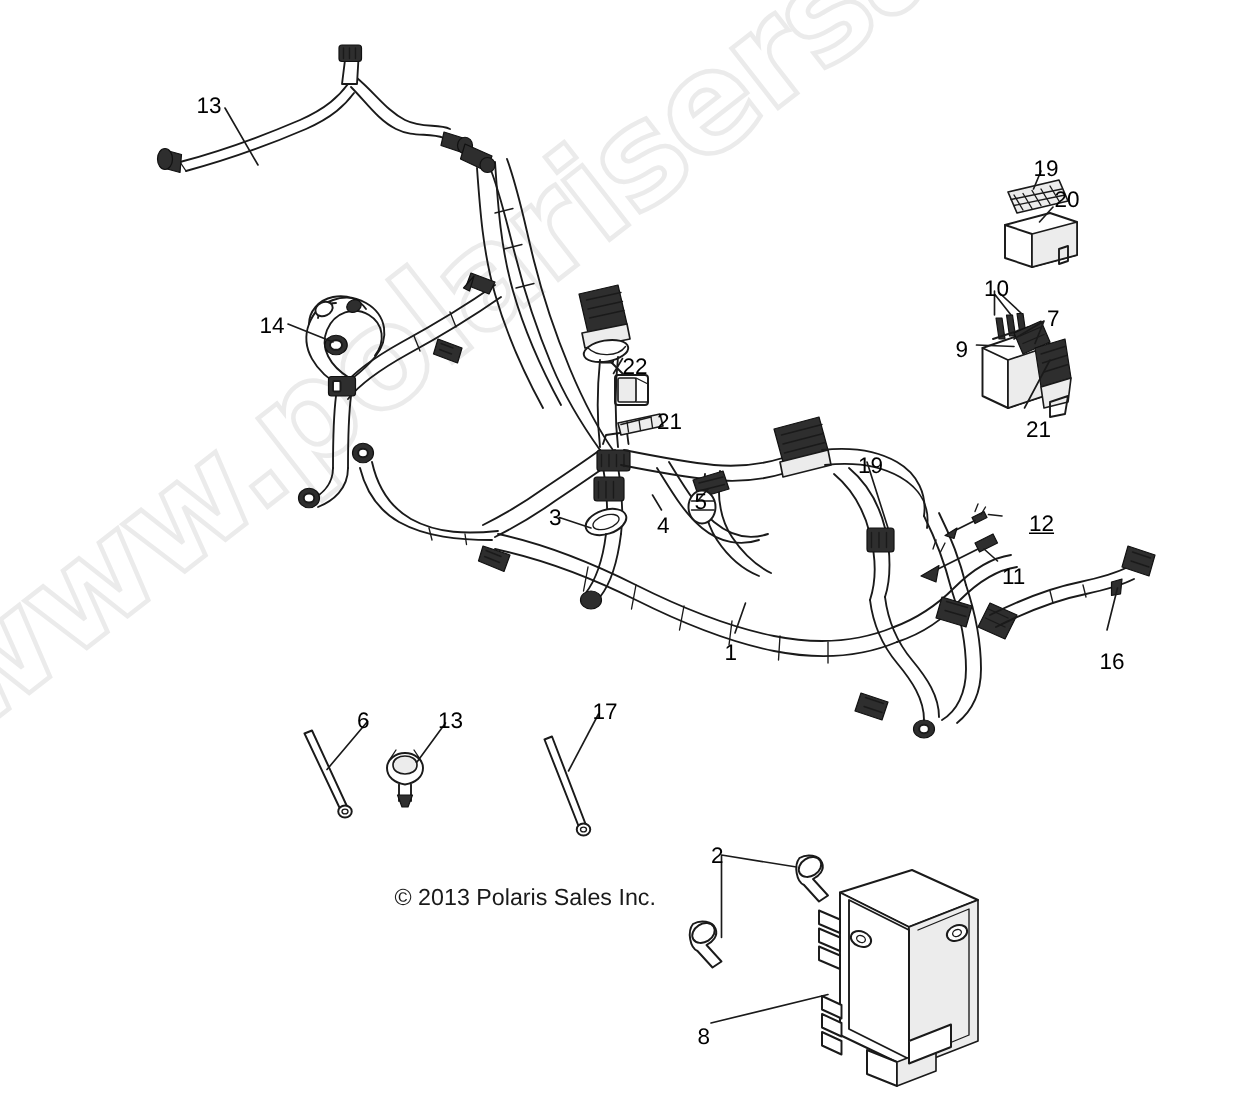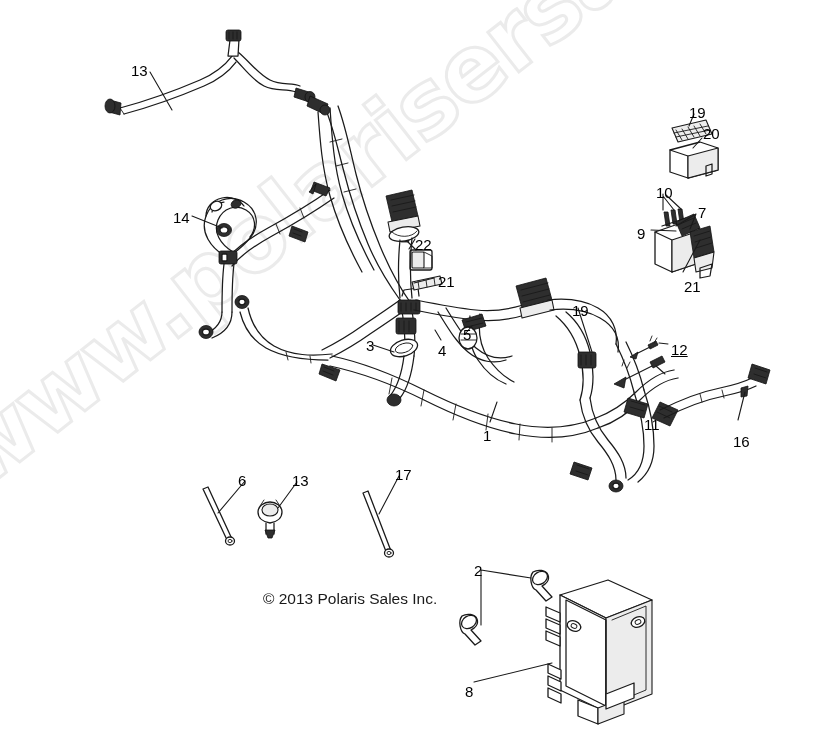--- a/index.html
+++ b/index.html
@@ -366,22 +366,22 @@
       <div class="lbl" style="left: 656px; top: 185px;">10</div>
       <div class="lbl" style="left: 698px; top: 205px;">7</div>
       <div class="lbl" style="left: 637px; top: 226px;">9</div>
       <div class="lbl" style="left: 415px; top: 237px;">22</div>
       <div class="lbl" style="left: 438px; top: 274px;">21</div>
       <div class="lbl" style="left: 684px; top: 279px;">21</div>
       <div class="lbl" style="left: 572px; top: 303px;">19</div>
       <div class="lbl" style="left: 463px; top: 327px;">5</div>
       <div class="lbl" style="left: 366px; top: 338px;">3</div>
       <div class="lbl" style="left: 438px; top: 343px;">4</div>
-      <div class="lbl" style="left: 671px; top: 342px; text-decoration: underline;">12</div>
-      <div class="lbl" style="left: 644px; top: 377px; margin-top: 40px;">11</div>
+      <div class="lbl" style="left: 686px; top: 342px; text-decoration: underline;">12</div>
+      <div class="lbl" style="left: 668px; top: 377px;">11</div>
       <div class="lbl" style="left: 483px; top: 428px;">1</div>
       <div class="lbl" style="left: 733px; top: 434px;">16</div>
       <div class="lbl" style="left: 238px; top: 473px;">6</div>
       <div class="lbl" style="left: 292px; top: 473px;">13</div>
       <div class="lbl" style="left: 395px; top: 467px;">17</div>
       <div class="lbl" style="left: 474px; top: 563px;">2</div>
       <div class="lbl" style="left: 465px; top: 684px;">8</div>
     </div>
 
   <div id="copyright">© 2013 Polaris Sales Inc.</div>

